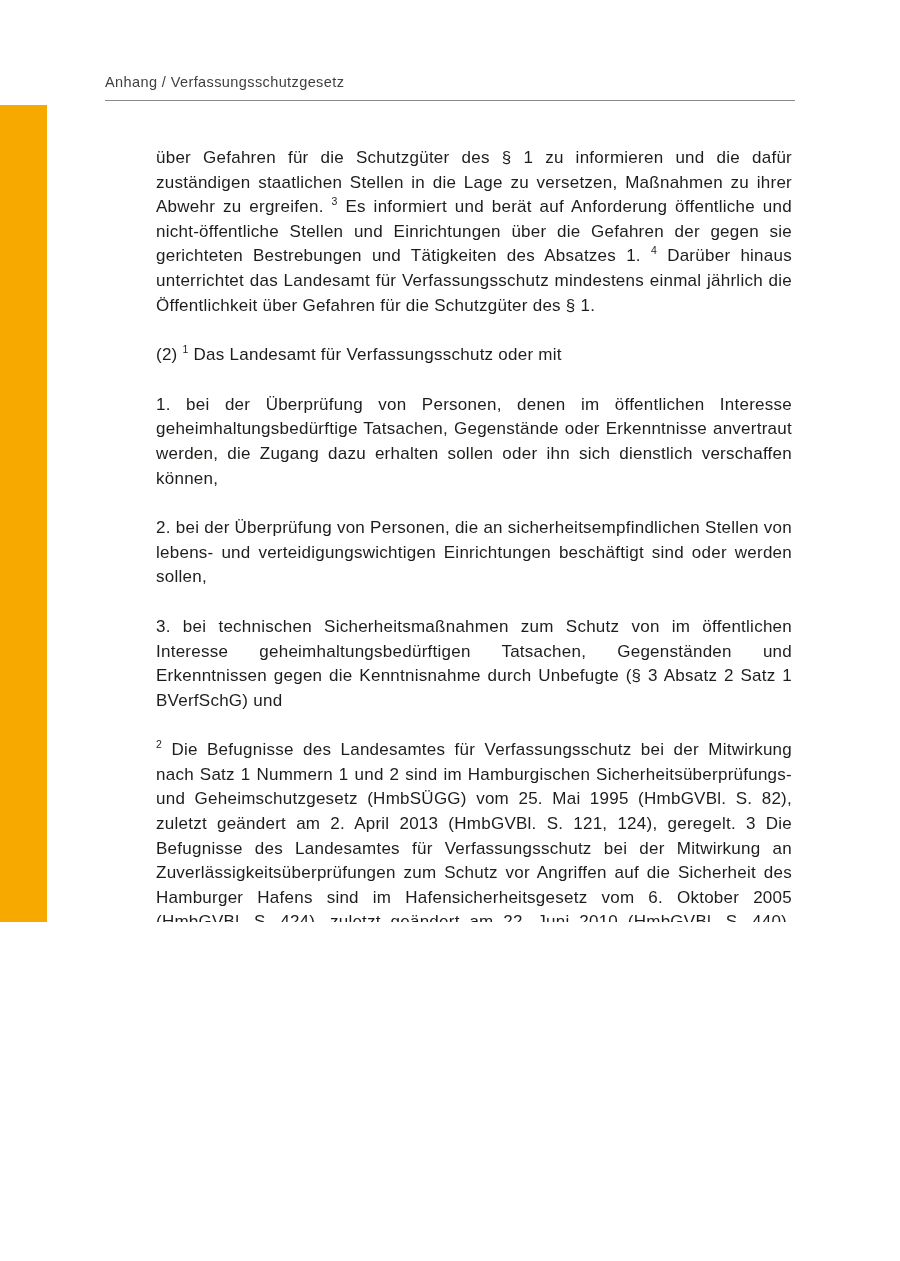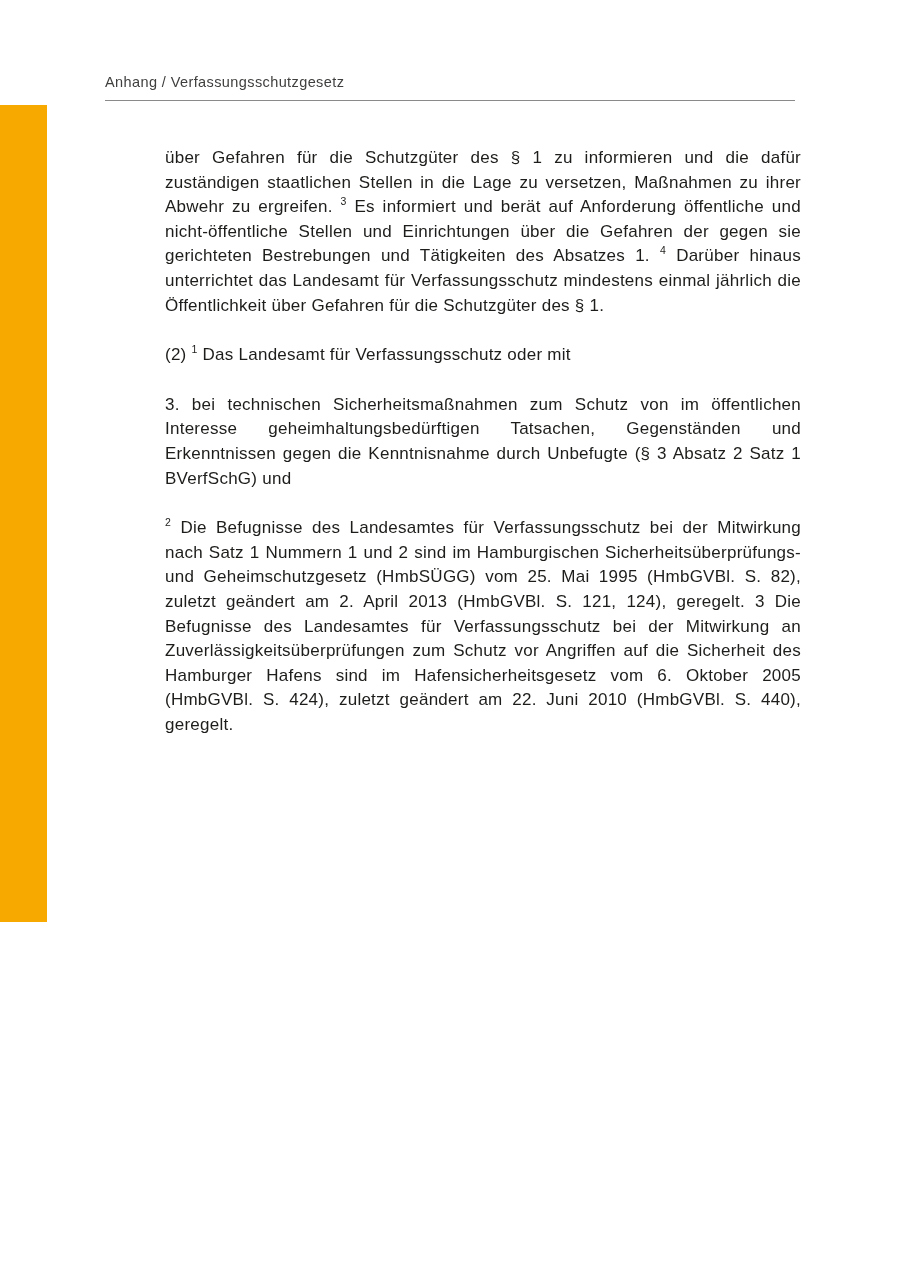--- a/index.html
+++ b/index.html
@@ -30,21 +30,21 @@
     top: 74px;
     width: 690px;
     border-bottom: 1px solid var(--rule, #8a8a89);
     padding-bottom: 10px;
     font-size: 14.5px;
     letter-spacing: 0.4px;
     color: var(--header-text, #3f3f3e);
   }
   .content {
     position: absolute;
-    left: 165px;
+    left: 156px;
     top: 146px;
     width: 636px;
     font-size: 17px;
     line-height: 24.6px;
     letter-spacing: 0.25px;
     text-align: justify;
   }
   .content p {
     margin: 0 0 25px 0;
   }
@@ -69,19 +69,21 @@
 
   <div class="accent-bar"></div>
 
   <div class="header">
     <span>Anhang / Verfassungsschutzgesetz</span>
   </div>
 
   <div class="content">
       <p><span>über Gefahren für die Schutzgüter des § 1 zu informieren und die dafür zuständigen staatlichen Stellen in die Lage zu versetzen, Maßnahmen zu ihrer Abwehr zu ergreifen. </span><sup>3</sup><span> Es informiert und berät auf Anforderung öffentliche und nicht-öffentliche Stellen und Einrichtungen über die Gefahren der gegen sie gerichteten Bestrebungen und Tätigkeiten des Absatzes 1. </span><sup>4</sup><span> Darüber hinaus unterrichtet das Landesamt für Verfassungsschutz mindestens einmal jährlich die Öffentlichkeit über Gefahren für die Schutzgüter des § 1.</span></p>
       <p><span>(2) </span><sup>1</sup><span> Das Landesamt für Verfassungsschutz oder mit</span></p>
+      <p><span>1. bei der Überprüfung von Personen, denen im öffentlichen Interesse geheimhaltungsbedürftige Tatsachen, Gegenstände oder Erkenntnisse anvertraut werden, die Zugang dazu erhalten sollen oder ihn sich dienstlich verschaffen können,</span></p>
+      <p><span>2. bei der Überprüfung von Personen, die an sicherheitsempfindlichen Stellen von lebens- und verteidigungswichtigen Einrichtungen beschäftigt sind oder werden sollen,</span></p>
       <p><span>3. bei technischen Sicherheitsmaßnahmen zum Schutz von im öffentlichen Interesse geheimhaltungsbedürftigen Tatsachen, Gegenständen und Erkenntnissen gegen die Kenntnisnahme durch Unbefugte (§ 3 Absatz 2 Satz 1 BVerfSchG) und</span></p>
       <p><sup>2</sup><span> Die Befugnisse des Landesamtes für Verfassungsschutz bei der Mitwirkung nach Satz 1 Nummern 1 und 2 sind im Hamburgischen Sicherheitsüberprüfungs- und Geheimschutzgesetz (HmbSÜGG) vom 25. Mai 1995 (HmbGVBl. S. 82), zuletzt geändert am 2. April 2013 (HmbGVBl. S. 121, 124), geregelt. 3 Die Befugnisse des Landesamtes für Verfassungsschutz bei der Mitwirkung an Zuverlässigkeitsüberprüfungen zum Schutz vor Angriffen auf die Sicherheit des Hamburger Hafens sind im Hafensicherheitsgesetz vom 6. Oktober 2005 (HmbGVBl. S. 424), zuletzt geändert am 22. Juni 2010 (HmbGVBl. S. 440), geregelt.</span></p>
     </div>
 
   <div class="page-number">195</div>
 
 </div>
 
 </body></html>

